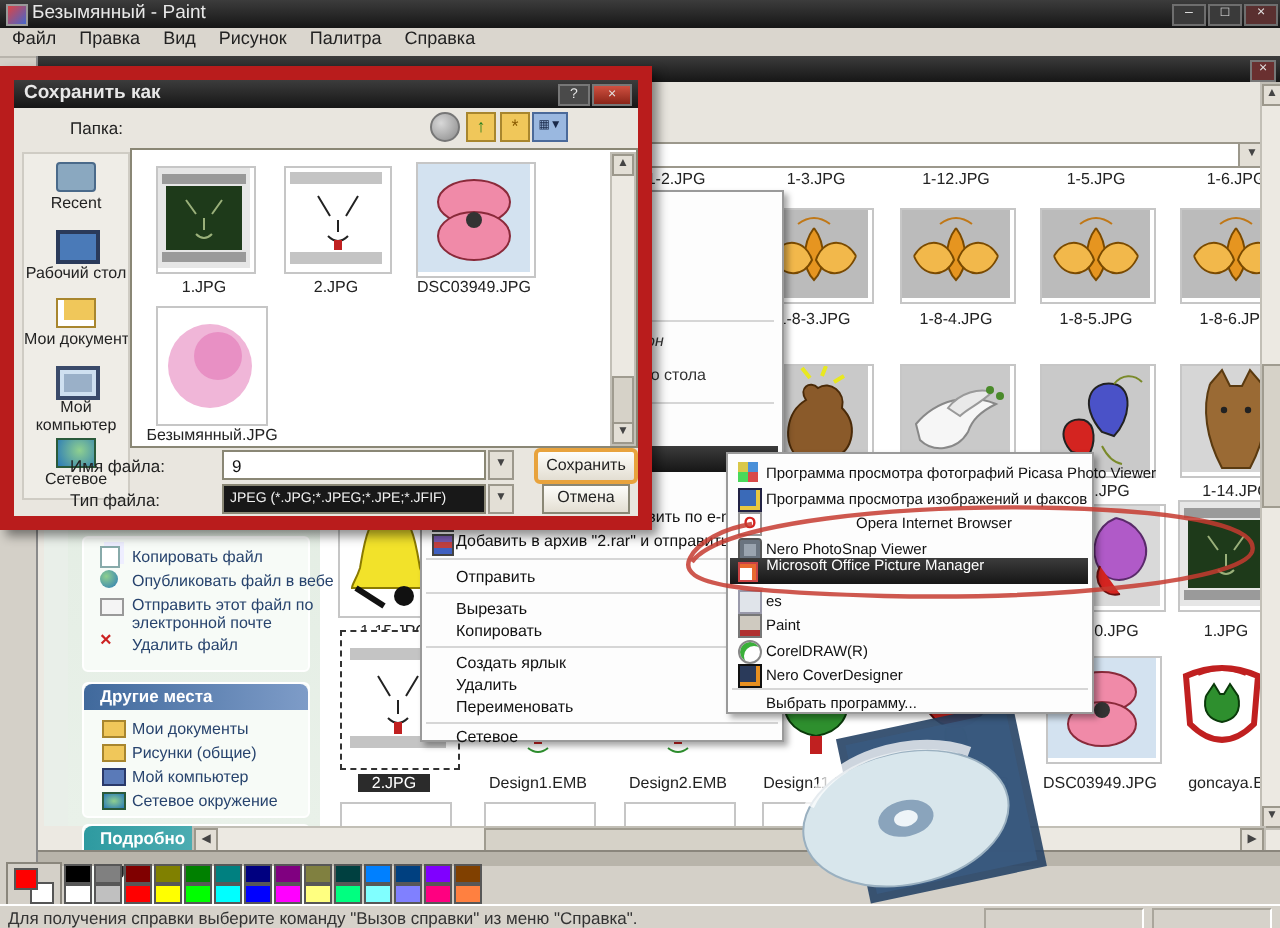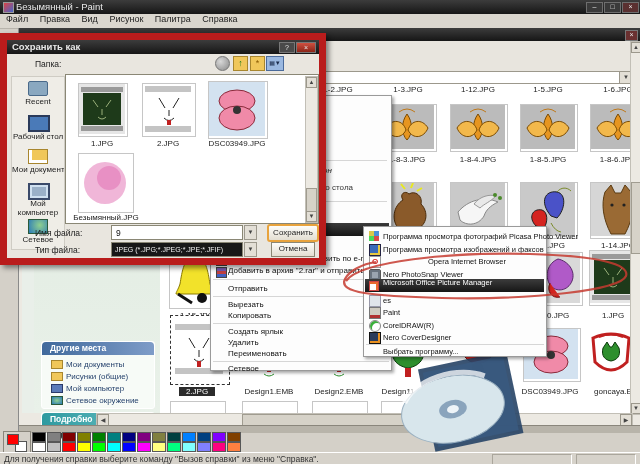--- a/index.html
+++ b/index.html
@@ -56,20 +56,30 @@
     <div class="a" style="left:0;top:42px;width:622px;height:14px;background:#e8e5de;">
       <div class="a" style="left:4px;top:1px;width:596px;height:11px;background:#fff;border:1px solid #9c988c;"></div>
       <div class="a sbtn" style="left:600px;top:1px;width:12px;height:11px;line-height:11px;">▼</div>
     </div>
 
     <div class="a" style="left:3px;top:56px;width:609px;height:329px;background:#fff;"></div>
 
     <div class="a" style="left:3px;top:56px;width:12px;height:329px;background:#e9efe9;border-right:1px solid #d4ddd4;"></div>
     <div class="a" style="left:15px;top:56px;width:126px;height:329px;background:linear-gradient(#dfeadf,#e9f1e9);">
 
+      <div class="a taskbox" style="left:7px;top:184px;width:112px;height:66px;">
+        <div class="a titem" style="left:24px;top:5px;">Копировать файл</div>
+        <div class="a" style="left:8px;top:4px;width:8px;height:9px;background:#fff;border:1px solid #8aa;box-shadow:2px -2px 0 #eef;"></div>
+        <div class="a titem" style="left:24px;top:17px;">Опубликовать файл в вебе</div>
+        <div class="a" style="left:8px;top:16px;width:9px;height:9px;border-radius:50%;background:radial-gradient(circle at 35% 35%,#8fd08f,#2a7ab8);"></div>
+        <div class="a titem" style="left:24px;top:29px;width:92px;white-space:normal;line-height:9px;">Отправить этот файл по электронной почте</div>
+        <div class="a" style="left:8px;top:30px;width:10px;height:7px;background:#f4f4f4;border:1px solid #999;"></div>
+        <div class="a titem" style="left:24px;top:49px;">Удалить файл</div>
+        <div class="a" style="left:8px;top:46px;font-size:10px;font-weight:bold;color:#c22;">×</div>
+      </div>
 
       <div class="a taskbox" style="left:7px;top:257px;width:112px;height:66px;">
         <div class="taskhead">Другие места</div>
         <div class="a titem" style="left:24px;top:18px;">Мои документы</div>
         <div class="a titem" style="left:24px;top:30px;">Рисунки (общие)</div>
         <div class="a titem" style="left:24px;top:42px;">Мой компьютер</div>
         <div class="a titem" style="left:24px;top:54px;">Сетевое окружение</div>
         <div class="a" style="left:9px;top:18px;width:10px;height:7px;background:#f0c75a;border:1px solid #a8862e;"></div>
         <div class="a" style="left:9px;top:30px;width:10px;height:7px;background:#f0c75a;border:1px solid #a8862e;"></div>
         <div class="a" style="left:9px;top:42px;width:10px;height:7px;background:#5a7ab8;border:1px solid #2a3a6a;"></div>

